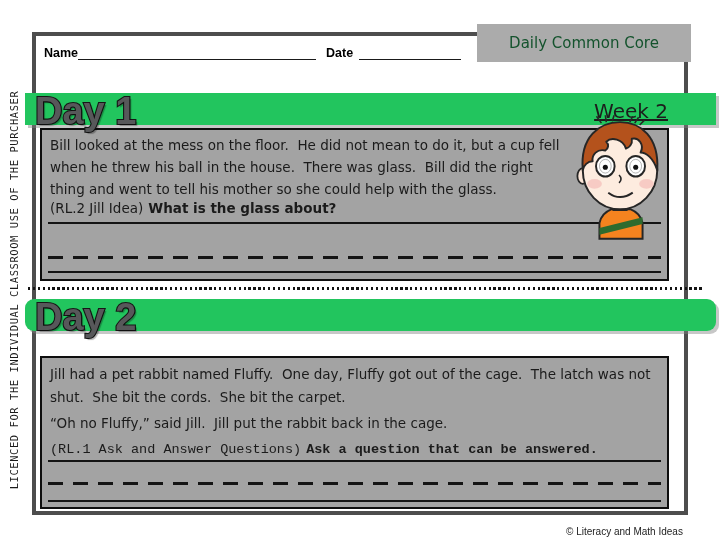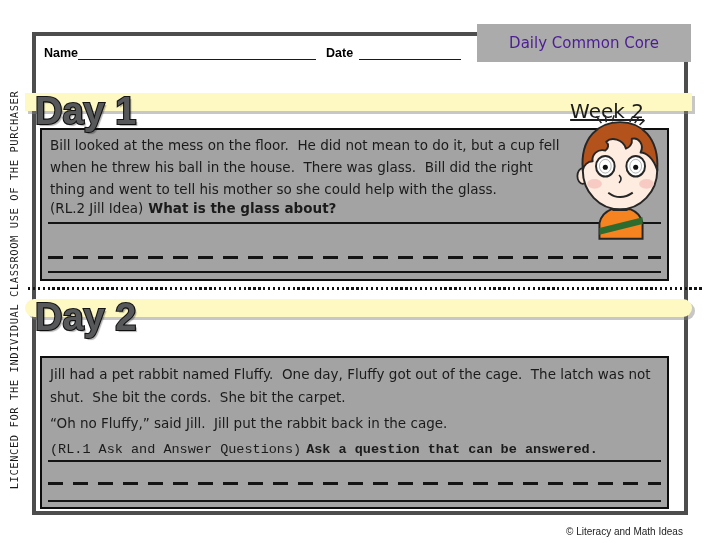--- a/index.html
+++ b/index.html
@@ -17,25 +17,25 @@
 
   
   .name-date{position:absolute;left:44px;top:46px;width:620px;
     font-family:"Liberation Sans",sans-serif;font-weight:bold;font-size:12.5px;color:#000000;}
   .write-line{display:inline-block;border-bottom:1.6px solid #1a1a1a;height:13px;vertical-align:bottom;}
   .name-line{width:238px;margin-right:10px;}
   .date-line{width:102px;margin-left:6px;}
 
   
   .badge{position:absolute;left:477px;top:24px;width:214px;height:38px;background:#ababab;
-    display:flex;align-items:center;justify-content:center;font-size:15px;color:#4c1d95;z-index:6;}
+    display:flex;align-items:center;justify-content:center;font-size:15px;color:#14532d;z-index:6;}
 
   
-  .banner{position:absolute;left:25px;width:667px;height:18px;background:#fef9c3;
-    box-shadow:3px 3px 0 rgba(130,130,130,.45);z-index:2;}
+  .banner{position:absolute;left:25px;width:667px;height:32px;background:#22c55e;
+    box-shadow:3px 3px 0 rgba(130,130,130,.45);z-index:2;padding-left:24px;}
   .banner1{top:93px;}
   .banner2{top:299px;border-radius:9px;}
   .day-title{position:absolute;left:10px;top:-2px;font-family:"Liberation Sans",sans-serif;
     font-weight:900;font-size:38px;line-height:40px;color:#57585a;
     -webkit-text-stroke:2.2px #161616;paint-order:stroke fill;
     text-shadow:2px 2px 1px rgba(0,0,0,.30);}
   .week{position:absolute;right:48px;top:6px;font-size:20px;color:#1c1c1c;text-decoration:underline;}
 
   
   .passage-box{position:absolute;left:40px;width:625px;height:149px;border:2px solid #0e0e0e;background:#a3a3a3;}

